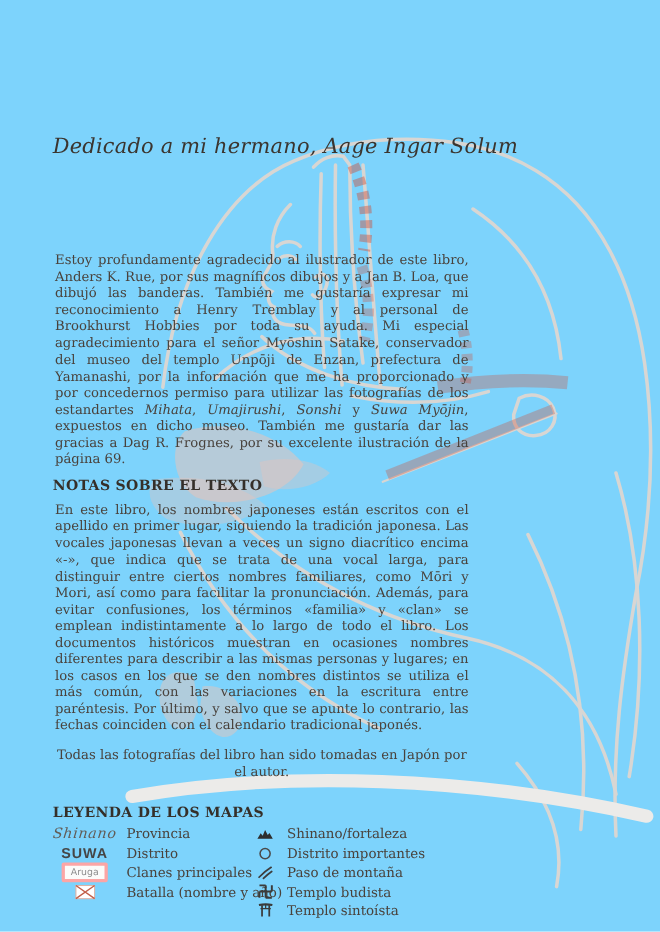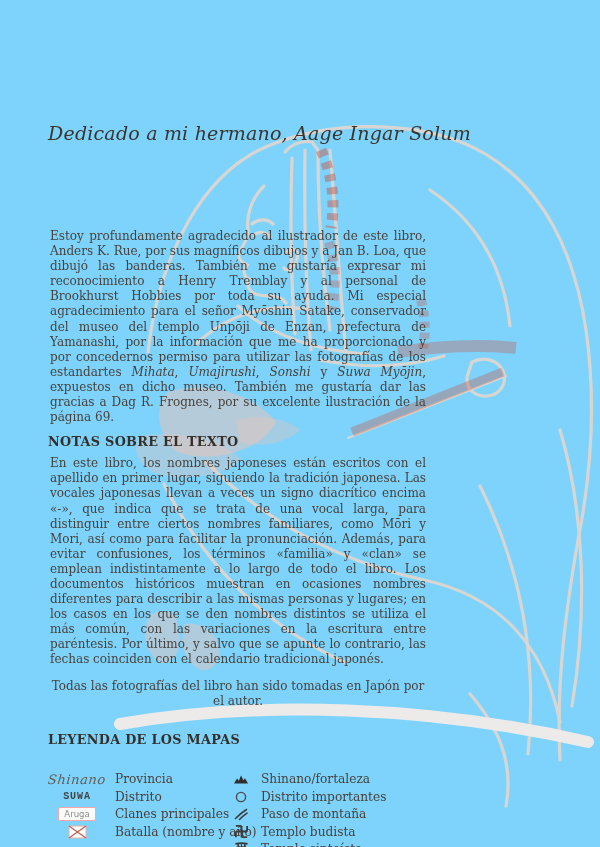--- a/index.html
+++ b/index.html
@@ -17,41 +17,41 @@
     font-weight:bold;font-size:12.8px;line-height:16px;color:#352f29;
     letter-spacing:0.3px;margin:0 0 6px 0;
   }
   .para{
     font-size:12px;line-height:15.1px;text-align:justify;margin:2px;color:#49423c;
   }
   .para .it{font-style:italic;}
   .notes-heading{margin-top:9px;}
   .closing{margin-top:11px;text-align:center;}
   .legend{margin-top:23px;}
-  .legend-heading{margin-bottom:23px;}
+  .legend-heading{margin-bottom:2px;}
   .legend-grid{display:flex;}
   .legend-col{display:flex;flex-direction:column;}
   .legend-col.left{width:182px;}
   .legend-col.right{width:198px;}
   .legend-row{display:flex;align-items:center;height:17.4px;}
   .sym-cell{width:58px;display:flex;align-items:center;justify-content:center;flex:none;overflow:visible;}
   .sym-cell-sm{width:22px;display:flex;align-items:center;justify-content:center;flex:none;}
   .legend-label{font-size:12.2px;color:#49423c;margin-left:9px;white-space:nowrap;}
   .sample-province{
     font-style:italic;font-size:13px;color:#625c56;letter-spacing:0.6px;white-space:nowrap;
     transform:skewX(-6deg);
   }
   .sample-district{
-    font-family:Liberation Mono, monospace;font-weight:bold;font-size:10px;
+    font-family:Liberation Sans, sans-serif;font-weight:bold;font-size:13px;
     letter-spacing:0.9px;color:#454545;
   }
   .sample-town{font-weight:bold;font-size:10px;color:#2c2c2c;}
   .sample-clan{
     font-family:"DejaVu Sans", sans-serif;font-size:8.5px;color:#8d8d8d;
-    border:1px solid #fca5a5;background:#fbfbfa;border-radius:2px;padding:0.5px 5px 1.5px 5px;
+    border:3px solid #fca5a5;background:#fbfbfa;border-radius:2px;padding:0.5px 5px 1.5px 5px;
   }
   svg{display:block;}
 </style>
 </head>
 <body>
 
 <div class="page">
 
   <svg class="watermark" viewBox="0 0 600 847" aria-hidden="true">
     <g fill="none" stroke="#d8d6d3" stroke-width="3.2" stroke-linecap="round">

